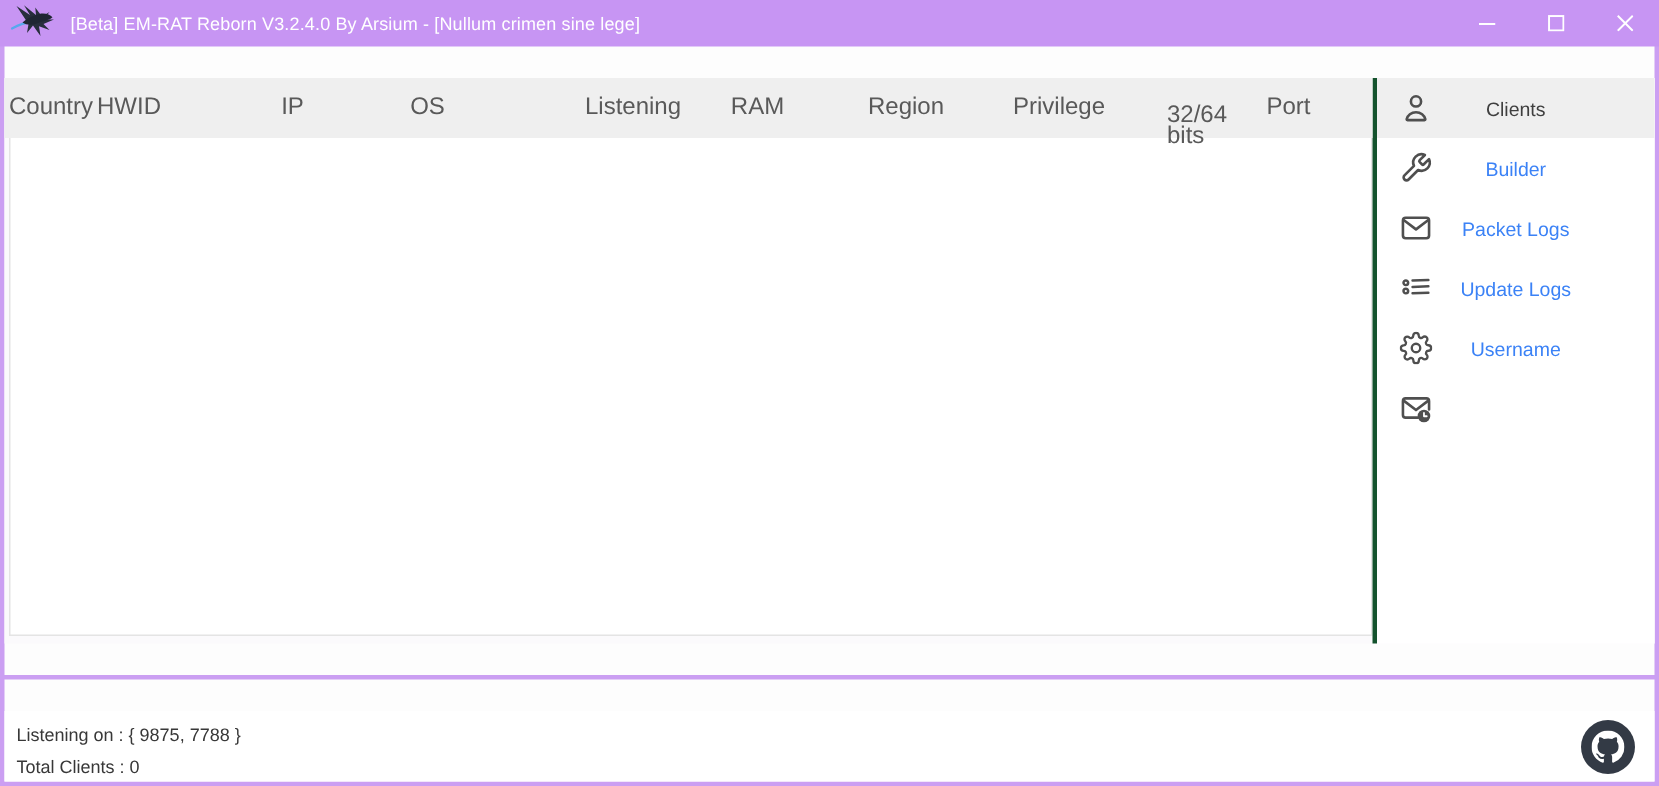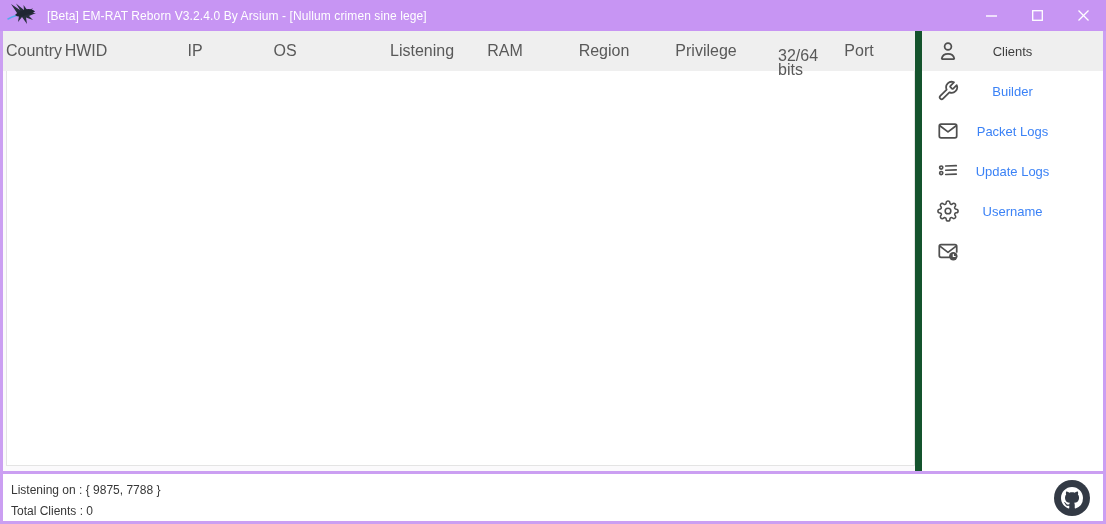--- a/index.html
+++ b/index.html
@@ -5,20 +5,21 @@
   * { box-sizing: border-box; margin: 0; padding: 0; }
   html, body { width: 1106px; height: 524px; overflow: hidden; }
   body { font-family: "Liberation Sans", sans-serif; background: #ffffff; }
 
   .window {
     width: 1106px; height: 524px;
     border: 3px solid #cb9ff2;
     border-top: none;
     display: flex; flex-direction: column;
     background: #fdfdfd;
+    gap: 21px;
   }
 
   
   .titlebar {
     height: 31px; flex: 0 0 31px;
     margin: 0 -3px; 
     background: #c795f3;
     display: flex; align-items: center;
     padding-left: 7px;
   }
@@ -62,21 +63,21 @@
     background: #ffffff;
     border: 1px solid #e4e4e4;
     border-top: none;
     margin: 0 0 5px 3px;
   }
 
   
   .sidebar {
     flex: 1 1 auto;
     background: #ffffff;
-    border-left: 7px solid #14532d;
+    border-left: 3px solid #14532d;
     display: flex; flex-direction: column;
   }
   .side-item {
     height: 40px; flex: 0 0 40px;
     position: relative;
     display: flex; align-items: center;
     cursor: default;
   }
   .side-item .icn {
     position: absolute; left: 14px; top: 50%;

